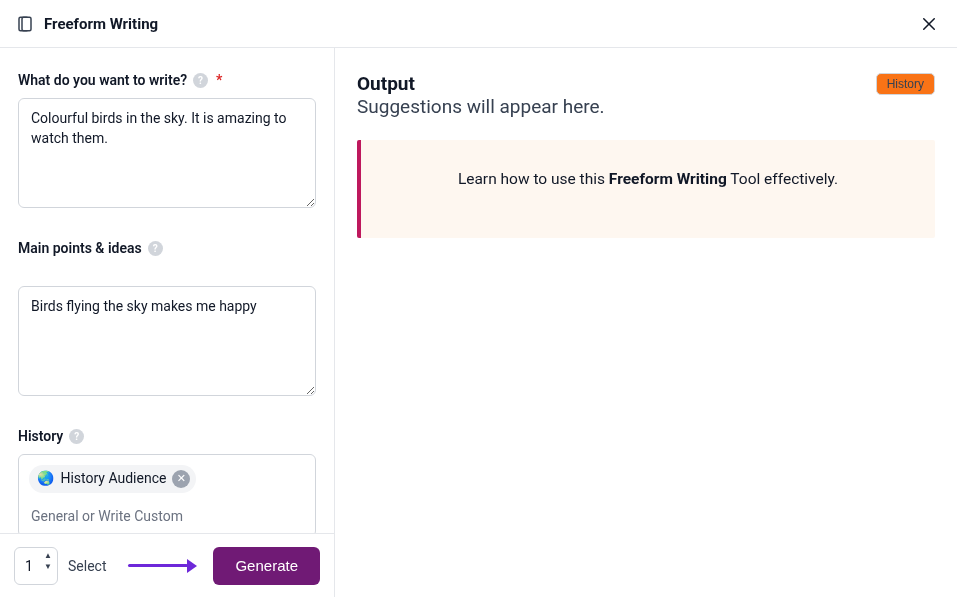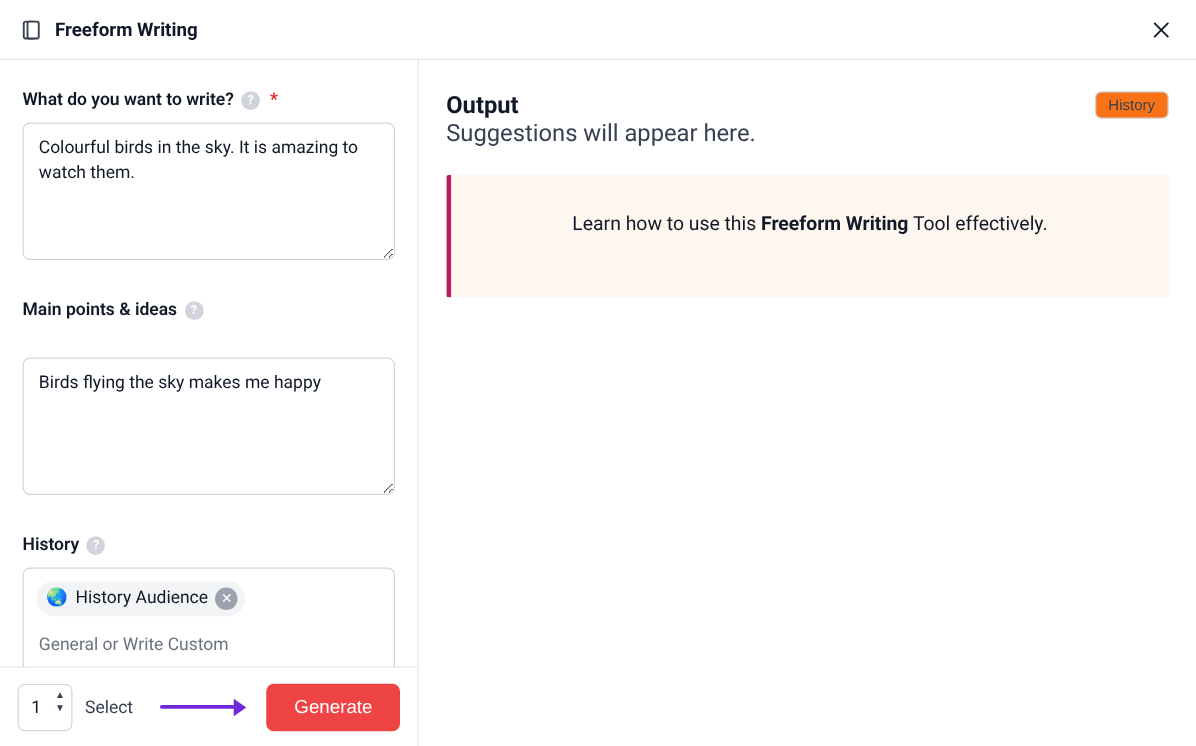--- a/index.html
+++ b/index.html
@@ -147,21 +147,21 @@
     height: 3px; background: #6d28d9; flex: 1; border-radius: 2px;
   }
   .arrow-head {
     width: 0; height: 0;
     border-top: 7px solid transparent;
     border-bottom: 7px solid transparent;
     border-left: 10px solid #6d28d9;
     margin-left: -1px;
   }
   .generate-btn {
-    background: #ef4444;
+    background: #701a75;
     color: #fff;
     border: none;
     border-radius: 6px;
     padding: 0 22px;
     height: 38px;
     font-size: 15px;
     font-weight: 500;
     cursor: pointer;
   }
   

